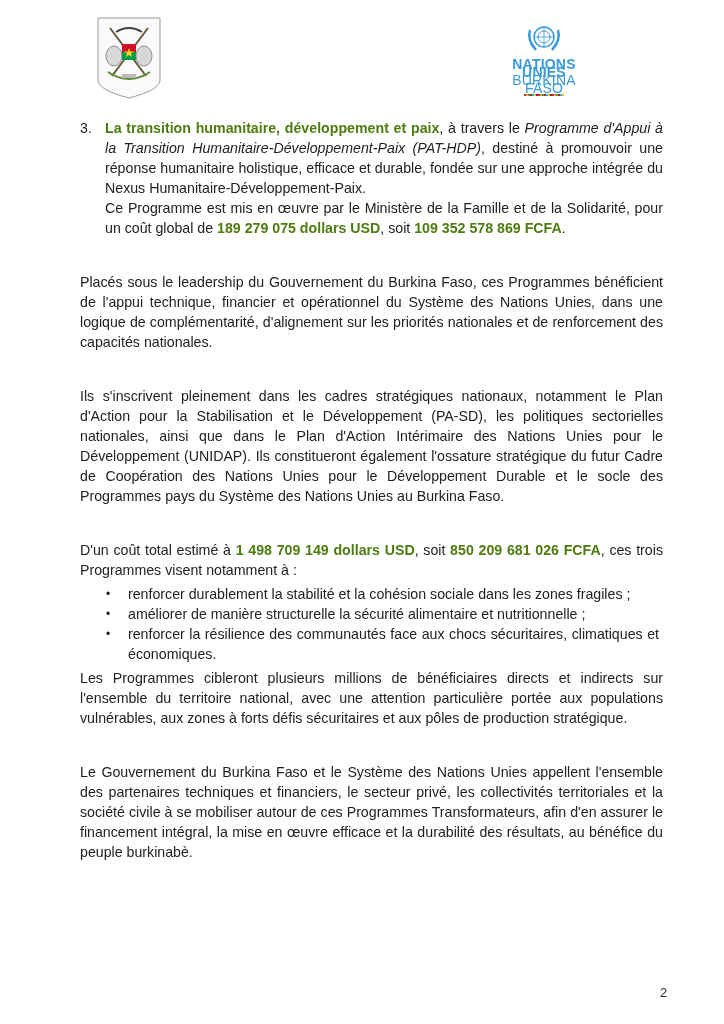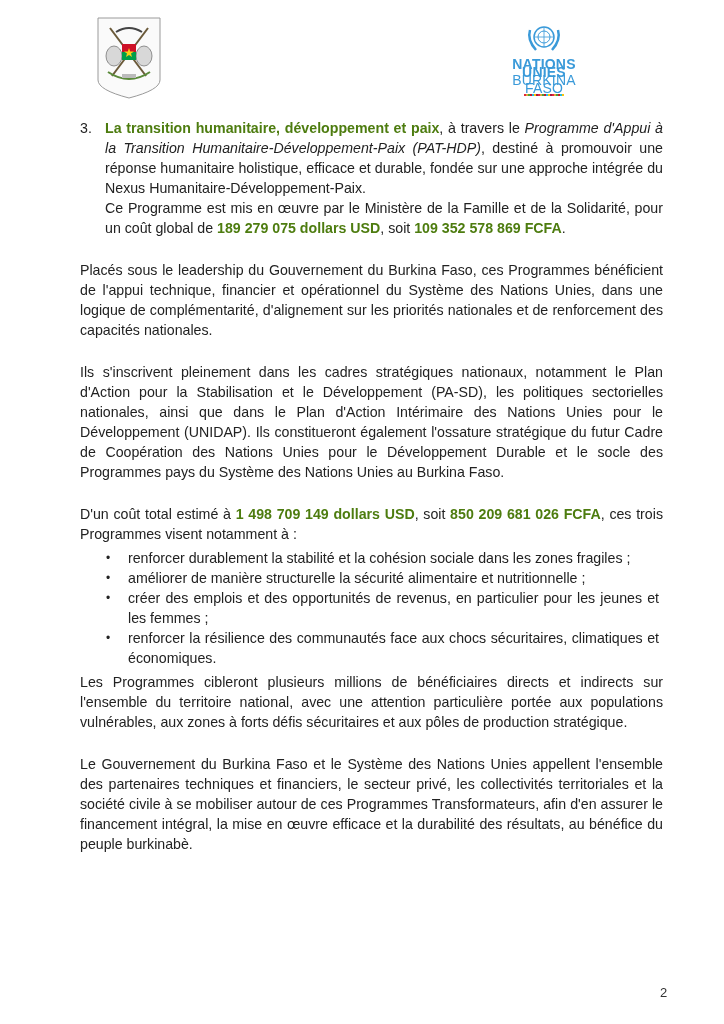--- a/index.html
+++ b/index.html
@@ -16,21 +16,21 @@
   .un-text.light { font-weight: normal; }
   .un-bar { margin: 2px auto 0; width: 40px; height: 2px;
     background: repeating-linear-gradient(90deg, #e5243b 0 2px, #dda63a 2px 4px, #4c9f38 4px 6px, #c5192d 6px 8px, #26bde2 8px 10px, #fcc30b 10px 12px, #a21942 12px 14px); }
 
   .content { position: absolute; left: 80px; top: 118px; width: 583px; font-size: 14.2px; line-height: 20px; }
   p { margin: 0; }
   .justify { text-align: justify; }
   .numbered { position: relative; padding-left: 25px; }
   .numbered .num { position: absolute; left: 0; top: 0; }
   .para-gap { }
-  .block-gap { margin-top: 22px; }
+  .block-gap { margin-top: 34px; }
   b, .bold { font-weight: bold; color: #4d7c0f; }
   i { font-style: italic; }
   ul.bullets { list-style: none; margin: 4px; padding: 0 0 0 30px; }
   ul.bullets li { position: relative; padding-left: 14px; }
   ul.bullets li::before { content: "\2022"; position: absolute; left: -8px; top: 0; font-size: 12px; }
   .page-num { position: absolute; left: 660px; top: 985px; font-size: 13px; color: #333; }
 </style>
 </head>
 <body>
 
@@ -78,21 +78,20 @@
 
     <p class="justify block-gap">Placés sous le leadership du Gouvernement du Burkina Faso, ces Programmes bénéficient de l'appui technique, financier et opérationnel du Système des Nations Unies, dans une logique de complémentarité, d'alignement sur les priorités nationales et de renforcement des capacités nationales.</p>
 
     <p class="justify block-gap">Ils s'inscrivent pleinement dans les cadres stratégiques nationaux, notamment le Plan d'Action pour la Stabilisation et le Développement (PA-SD), les politiques sectorielles nationales, ainsi que dans le Plan d'Action Intérimaire des Nations Unies pour le Développement (UNIDAP). Ils constitueront également l'ossature stratégique du futur Cadre de Coopération des Nations Unies pour le Développement Durable et le socle des Programmes pays du Système des Nations Unies au Burkina Faso.</p>
 
     <p class="justify block-gap"><span>D'un coût total estimé à </span><b>1 498 709 149 dollars USD</b><span>, soit </span><b>850 209 681 026 FCFA</b><span>, ces trois Programmes visent notamment à :</span></p>
 
     <ul class="bullets justify">
       <li>renforcer durablement la stabilité et la cohésion sociale dans les zones fragiles ;</li>
       <li>améliorer de manière structurelle la sécurité alimentaire et nutritionnelle ;</li>
-      <li>créer des emplois et des opportunités de revenus, en particulier pour les jeunes et les femmes ;</li>
       <li>renforcer la résilience des communautés face aux chocs sécuritaires, climatiques et économiques.</li>
     </ul>
 
     <p class="justify">Les Programmes cibleront plusieurs millions de bénéficiaires directs et indirects sur l'ensemble du territoire national, avec une attention particulière portée aux populations vulnérables, aux zones à forts défis sécuritaires et aux pôles de production stratégique.</p>
 
     <p class="justify block-gap">Le Gouvernement du Burkina Faso et le Système des Nations Unies appellent l'ensemble des partenaires techniques et financiers, le secteur privé, les collectivités territoriales et la société civile à se mobiliser autour de ces Programmes Transformateurs, afin d'en assurer le financement intégral, la mise en œuvre efficace et la durabilité des résultats, au bénéfice du peuple burkinabè.</p>
   </div>
 
   <div class="page-num">2</div>
 </div>

